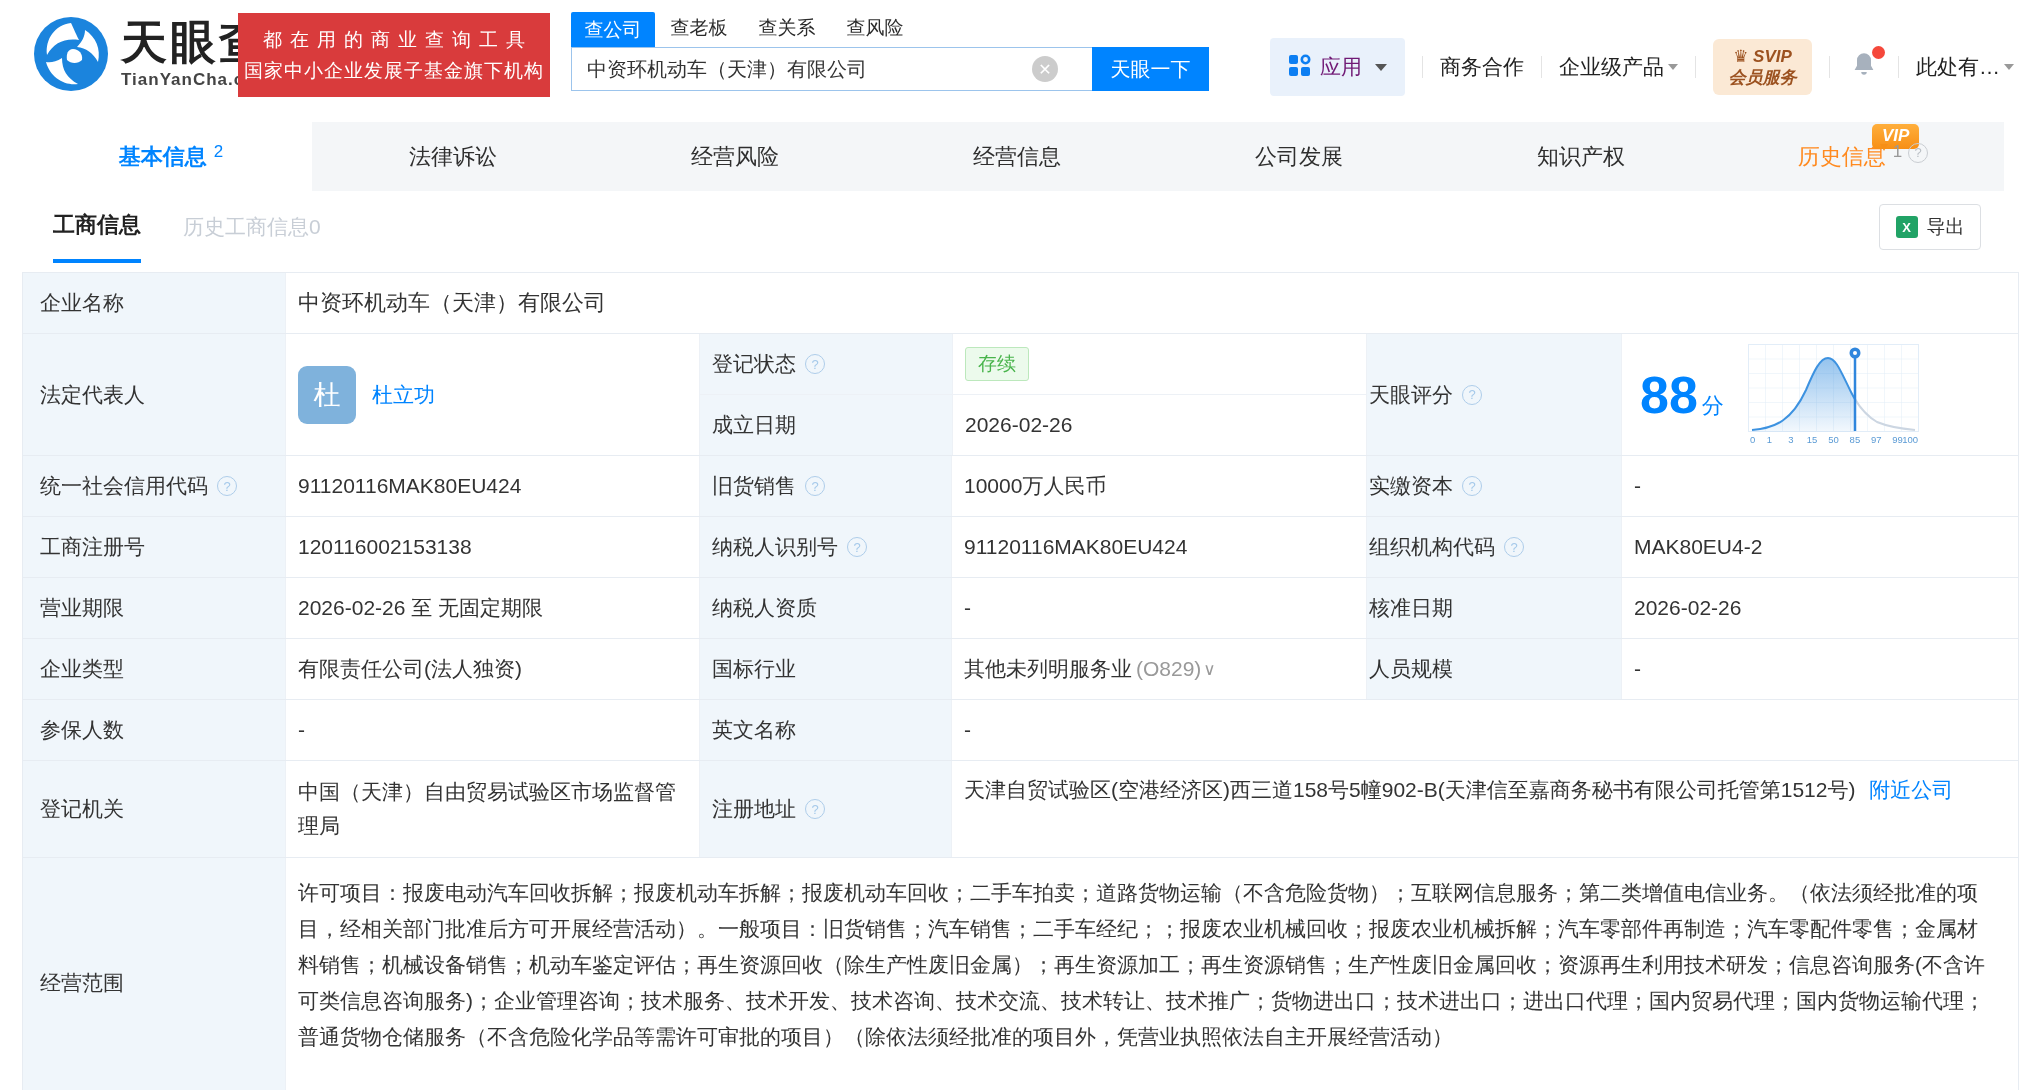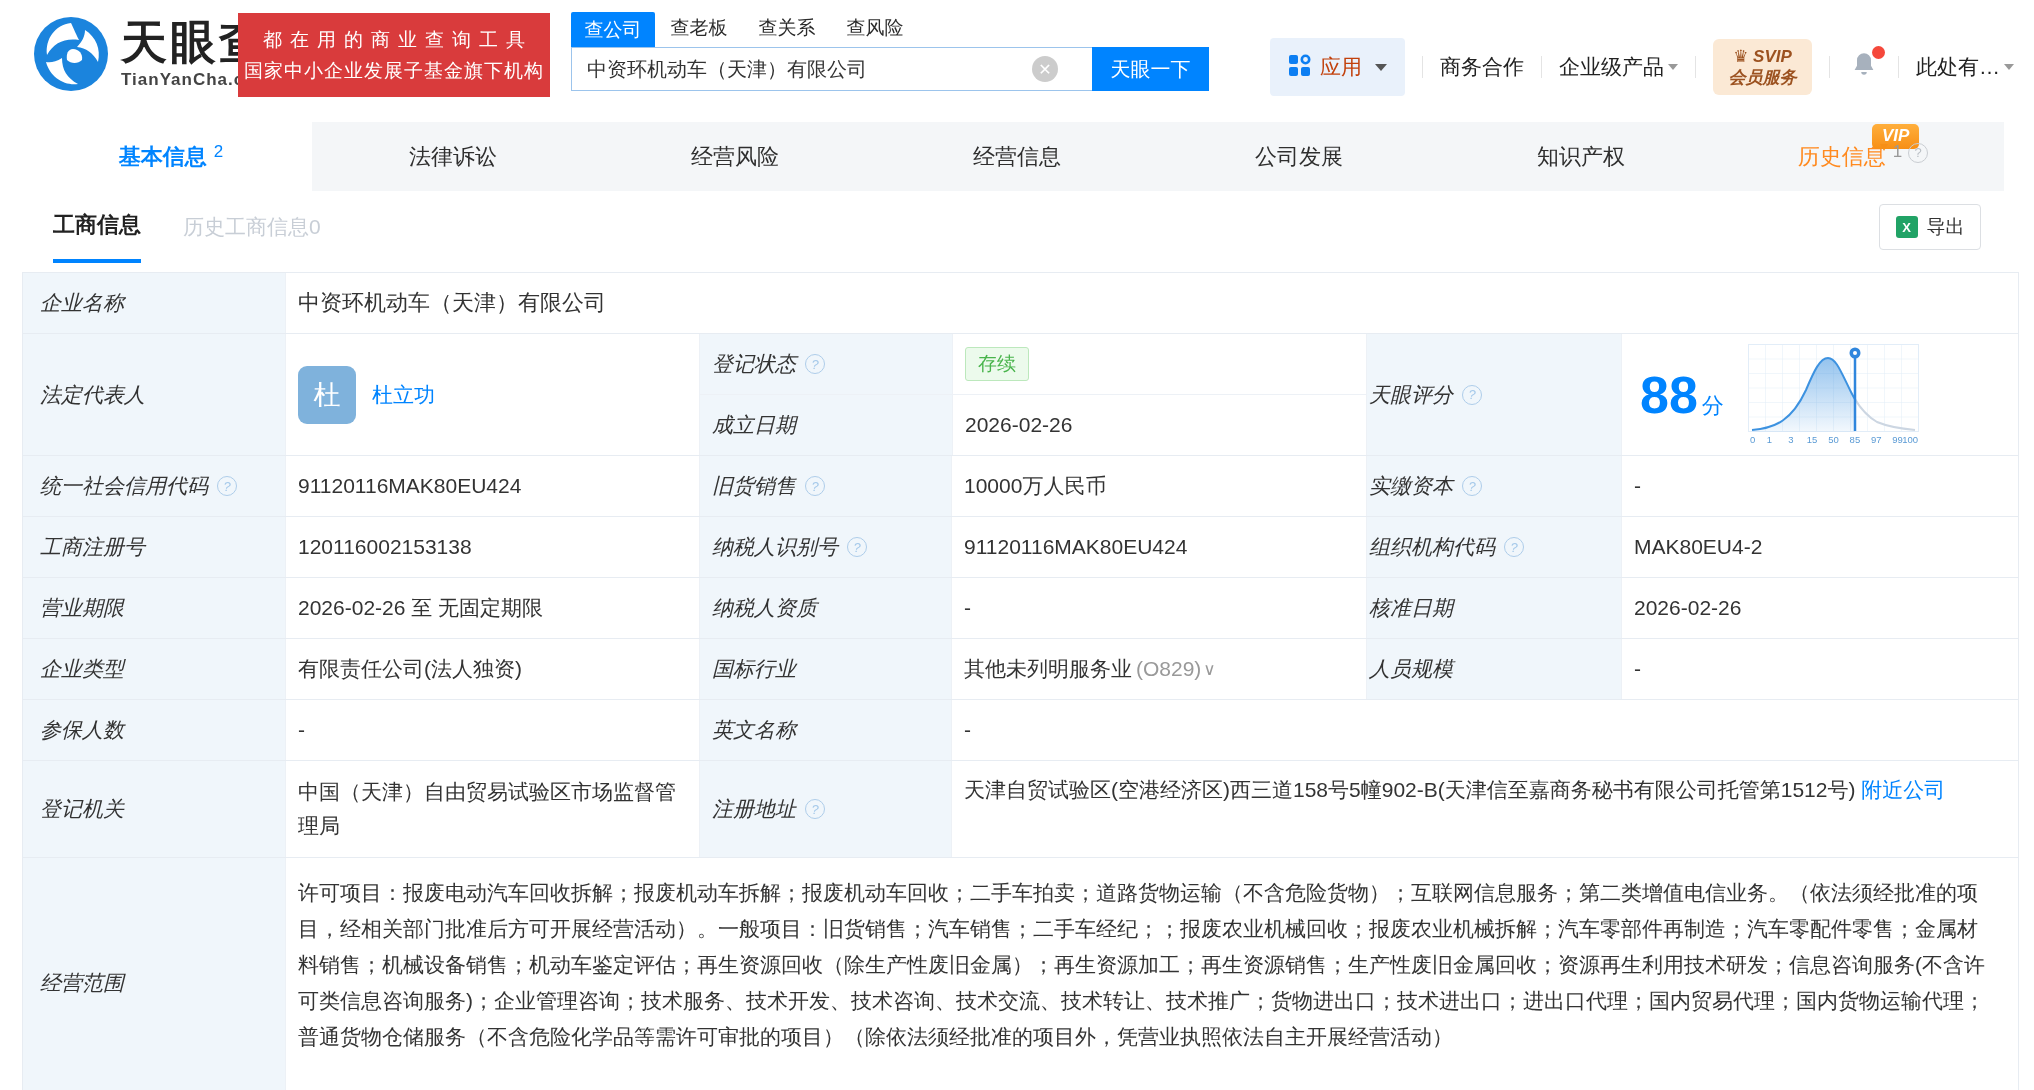--- a/index.html
+++ b/index.html
@@ -22,21 +22,21 @@
   .stab.on { background:#0084ff; color:#fff; width:84px; height:35px; line-height:35px; padding:0; border-radius:2px 2px 0 0; }
   .sbar { display:flex; height:44px; }
   .sinput { width:521px; height:44px; border:1px solid #9cc4ec; border-right:none; position:relative; background:#fff; display:flex; align-items:center; }
   .sinput input { border:none; outline:none; width:460px; height:40px; font-size:20px; color:#333; padding-left:15px; font-family:inherit; }
   .clear { width:26px; height:26px; border-radius:50%; background:#ccc; color:#fff; font-size:16px;
     display:flex; align-items:center; justify-content:center; cursor:pointer; }
   .sbtn { width:117px; height:44px; background:#0084ff; color:#fff; border:none; font-size:20px; cursor:pointer; font-family:inherit; }
 
   .hright { position:absolute; right:20px; top:38px; height:58px; display:flex; align-items:center; }
   .apps { background:#e9f1fb; border-radius:4px; height:58px; padding:0 18px; display:flex; align-items:center; gap:9px; cursor:pointer; }
-  .apps .t { font-size:21px; color:#c2410c; }
+  .apps .t { font-size:21px; color:#701a75; }
   .caret { width:0; height:0; border-left:6px solid transparent; border-right:6px solid transparent; border-top:7px solid #555; display:inline-block; margin-left:4px;}
   .caret.sm { border-top-color:#999; border-left-width:5px; border-right-width:5px; border-top-width:6px;}
   .hdiv { width:1px; height:22px; background:#e4e4e4; margin:0 17px; }
   .hlink { font-size:21px; color:#222; cursor:pointer; display:flex; align-items:center; }
   .svip { width:99px; height:56px; background:#fbe9d5; border-radius:6px; color:#9c5220; font-weight:bold;
     font-size:17px; line-height:1.25; display:flex; flex-direction:column; justify-content:center; align-items:center; cursor:pointer; font-style:italic;}
   .bell { position:relative; margin:0 2px; cursor:pointer; }
   .bell .dot { position:absolute; top:-4px; right:-6px; width:13px; height:13px; background:#f5483b; border-radius:50%; }
 
   
@@ -58,21 +58,21 @@
   .subL { display:flex; align-items:center; height:100%; }
   .subtab-on { height:100%; display:flex; align-items:center; font-size:22px; font-weight:bold; color:#222; border-bottom:4px solid #0084ff; cursor:pointer; }
   .subtab-off { font-size:21px; color:#c8ced6; margin-left:42px; cursor:pointer; }
   .expbtn { width:102px; height:46px; border:1px solid #dcdfe3; border-radius:4px; background:#fff;
     display:flex; align-items:center; justify-content:center; gap:9px; font-size:19px; color:#333; cursor:pointer; }
 
   
   .tbl { margin:0 15px 0 22px; border:1px solid #e7ecf2; border-bottom:none; }
   .tr { display:flex; border-bottom:1px solid #e7ecf2; min-height:61px; align-items:stretch; }
   .tr > div + div, .midrow > div + div, .mid { border-left:1px solid #edf1f6; }
-  .td-l { background:#f0f6fb; display:flex; align-items:center; gap:9px; font-size:21px; color:#333; flex:none;font-style:italic; }
+  .td-l { background:#f0f6fb; display:flex; align-items:center; gap:9px; font-size:21px; color:#333; flex:none; }
   .td-v { display:flex; align-items:center; font-size:21px; color:#333; padding:0 16px 0 12px; }
   .w-l1 { width:262px; padding-left:17px; }
   .w-v1 { width:414px; }
   .w-l2 { width:252px; padding-left:12px; }
   .w-v2 { width:415px; }
   .w-l3 { width:255px; padding-left:2px; }
   .w-v3 { flex:1; }
   .help { width:20px; height:20px; border:1px solid #aecdea; border-radius:50%; color:#a5c9ea; font-size:13px;
     flex:none; display:inline-flex; align-items:center; justify-content:center; cursor:pointer; }
   .mid { width:667px; display:flex; flex-direction:column; }
@@ -354,21 +354,21 @@
 
   <div class="tr" style="min-height:97px;">
     <div class="td-l w-l1">登记机关</div>
     <div class="td-v w-v1 twoLine">中国（天津）自由贸易试验区市场监督管理局</div>
     <div class="td-l w-l2">
       <span>注册地址</span>
       <span class="help">?</span>
     </div>
     <div class="td-v addr" style="flex:1;">
       <span>天津自贸试验区(空港经济区)西三道158号5幢902-B(天津信至嘉商务秘书有限公司托管第1512号)</span>
-      <span class="plink" style="margin-left:0;">附近公司</span>
+      <span class="plink" style="margin-left:8px;">附近公司</span>
     </div>
   </div>
 
   <div class="tr" style="min-height:250px;">
     <div class="td-l w-l1">经营范围</div>
     <div class="td-v scope" style="flex:1;">许可项目：报废电动汽车回收拆解；报废机动车拆解；报废机动车回收；二手车拍卖；道路货物运输（不含危险货物）；互联网信息服务；第二类增值电信业务。（依法须经批准的项目，经相关部门批准后方可开展经营活动）。一般项目：旧货销售；汽车销售；二手车经纪；；报废农业机械回收；报废农业机械拆解；汽车零部件再制造；汽车零配件零售；金属材料销售；机械设备销售；机动车鉴定评估；再生资源回收（除生产性废旧金属）；再生资源加工；再生资源销售；生产性废旧金属回收；资源再生利用技术研发；信息咨询服务(不含许可类信息咨询服务)；企业管理咨询；技术服务、技术开发、技术咨询、技术交流、技术转让、技术推广；货物进出口；技术进出口；进出口代理；国内贸易代理；国内货物运输代理；普通货物仓储服务（不含危险化学品等需许可审批的项目）（除依法须经批准的项目外，凭营业执照依法自主开展经营活动）</div>
   </div>
 
 </div>
 

